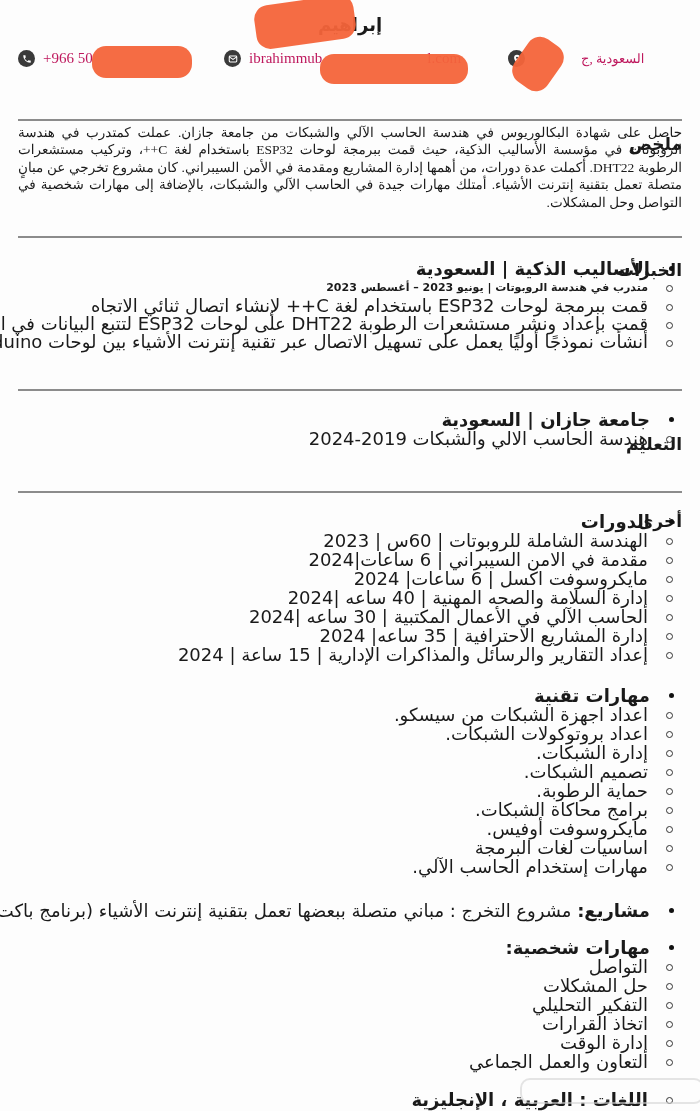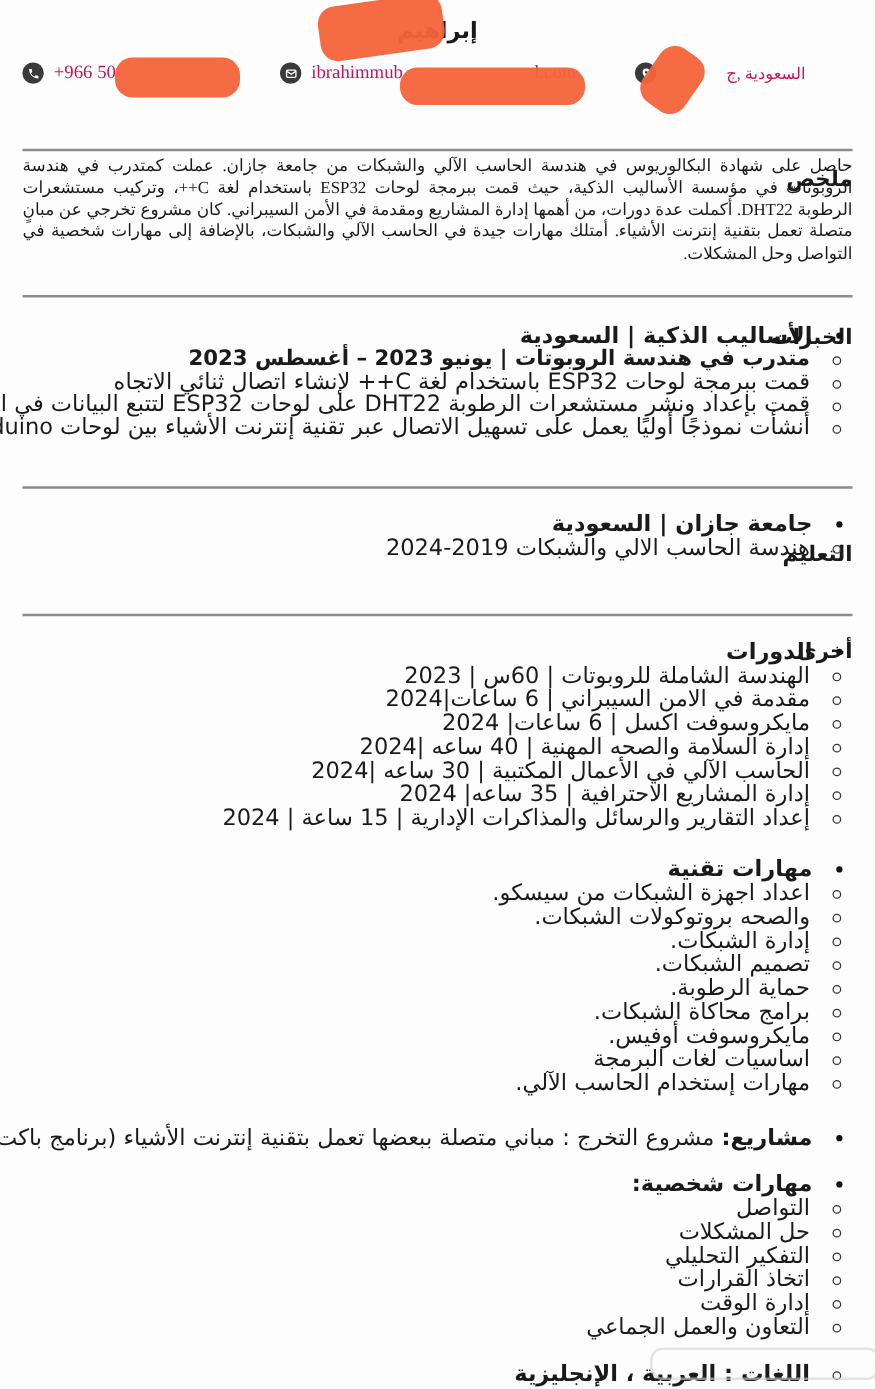--- a/index.html
+++ b/index.html
@@ -104,21 +104,21 @@
 
   <div class="sec-title" style="top:93px;">ملخص</div>
   <div class="rule" style="top:119px;"></div>
   <div class="summary">حاصل على شهادة البكالوريوس في هندسة الحاسب الآلي والشبكات من جامعة جازان. عملت كمتدرب في هندسة الروبوتات في مؤسسة الأساليب الذكية، حيث قمت ببرمجة لوحات ESP32 باستخدام لغة C++، وتركيب مستشعرات الرطوبة DHT22. أكملت عدة دورات، من أهمها إدارة المشاريع ومقدمة في الأمن السيبراني. كان مشروع تخرجي عن مبانٍ متصلة تعمل بتقنية إنترنت الأشياء. أمتلك مهارات جيدة في الحاسب الآلي والشبكات، بالإضافة إلى مهارات شخصية في التواصل وحل المشكلات.</div>
 
   <div class="sec-title" style="top:219px;">الخبرات</div>
   <div class="rule" style="top:236px;"></div>
   <div class="block" style="top:259px;">
     <ul class="cv">
       <li class="lvl1 bold">الأساليب الذكية | السعودية</li>
-      <li class="lvl2 bold" style="font-size:17px;">متدرب في هندسة الروبوتات | يونيو 2023 – أغسطس 2023</li>
+      <li class="lvl2 bold" style="font-size:11px;">متدرب في هندسة الروبوتات | يونيو 2023 – أغسطس 2023</li>
       <li class="lvl2" style="line-height:18px;">قمت ببرمجة لوحات ESP32 باستخدام لغة C++ لإنشاء اتصال ثنائي الاتجاه</li>
       <li class="lvl2" style="line-height:18px;">قمت بإعداد ونشر مستشعرات الرطوبة DHT22 على لوحات ESP32 لتتبع البيانات في الوقت الفعلي</li>
       <li class="lvl2" style="line-height:18px;">أنشأت نموذجًا أوليًا يعمل على تسهيل الاتصال عبر تقنية إنترنت الأشياء بين لوحات Arduino.</li>
     </ul>
   </div>
 
   <div class="rule" style="top:389px;"></div>
   <div class="sec-title" style="top:393px;">التعليم</div>
   <div class="block" style="top:410px;">
     <ul class="cv">
@@ -140,21 +140,21 @@
       <li class="lvl2">الحاسب الآلي في الأعمال المكتبية | 30 ساعه |2024</li>
       <li class="lvl2">إدارة المشاريع الاحترافية | 35 ساعه| 2024</li>
       <li class="lvl2">إعداد التقارير والرسائل والمذاكرات الإدارية | 15 ساعة | 2024</li>
     </ul>
   </div>
 
   <div class="block" style="top:686px;">
     <ul class="cv">
       <li class="lvl1 bold">مهارات تقنية</li>
       <li class="lvl2">اعداد اجهزة الشبكات من سيسكو.</li>
-      <li class="lvl2">والصحه بروتوكولات الشبكات.</li>
+      <li class="lvl2">اعداد بروتوكولات الشبكات.</li>
       <li class="lvl2">إدارة الشبكات.</li>
       <li class="lvl2">تصميم الشبكات.</li>
       <li class="lvl2">حماية الرطوبة.</li>
       <li class="lvl2">برامج محاكاة الشبكات.</li>
       <li class="lvl2">مايكروسوفت أوفيس.</li>
       <li class="lvl2">اساسيات لغات البرمجة</li>
       <li class="lvl2">مهارات إستخدام الحاسب الآلي.</li>
     </ul>
   </div>
 

